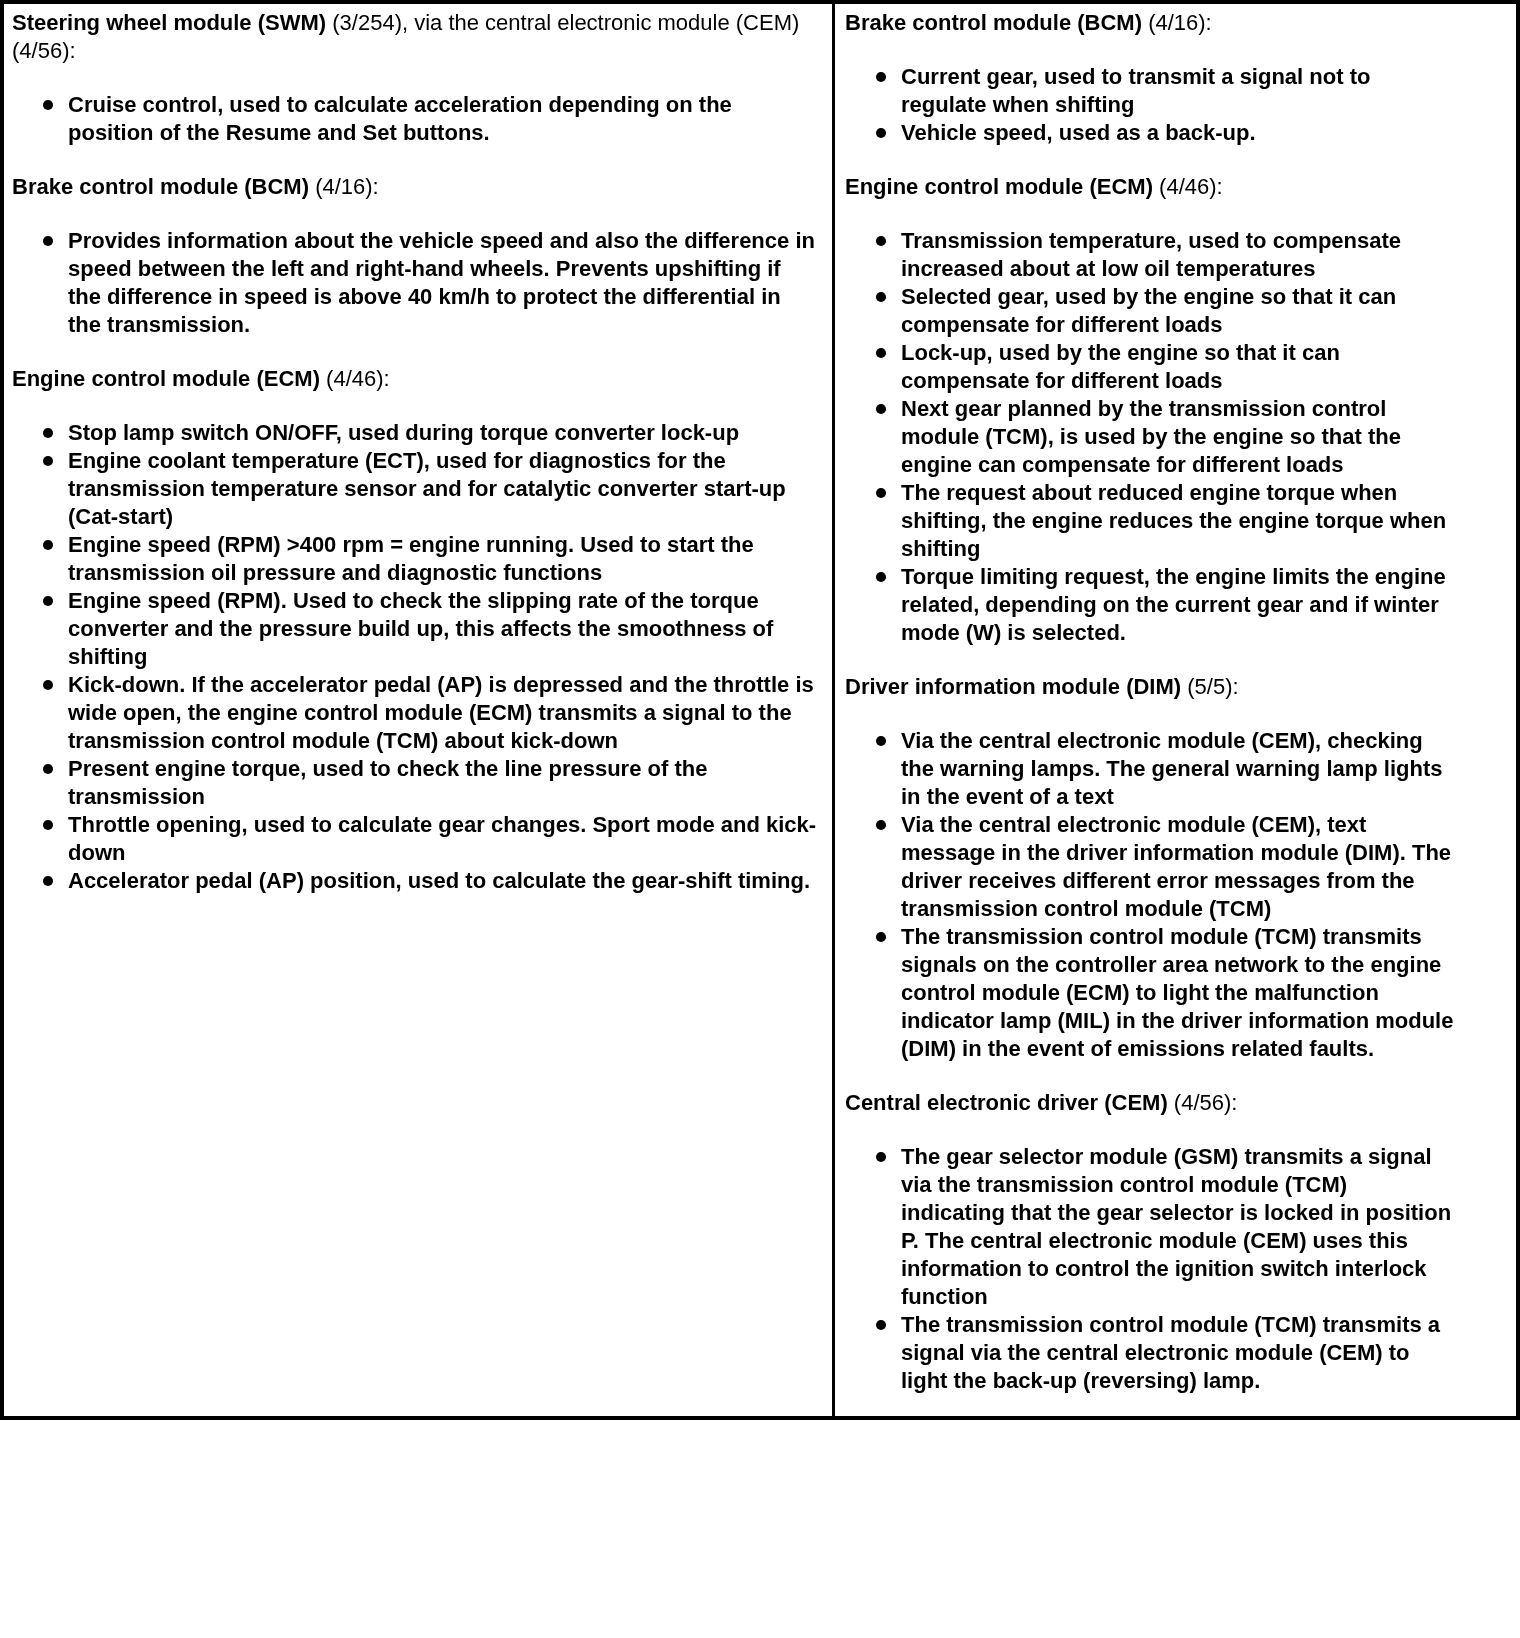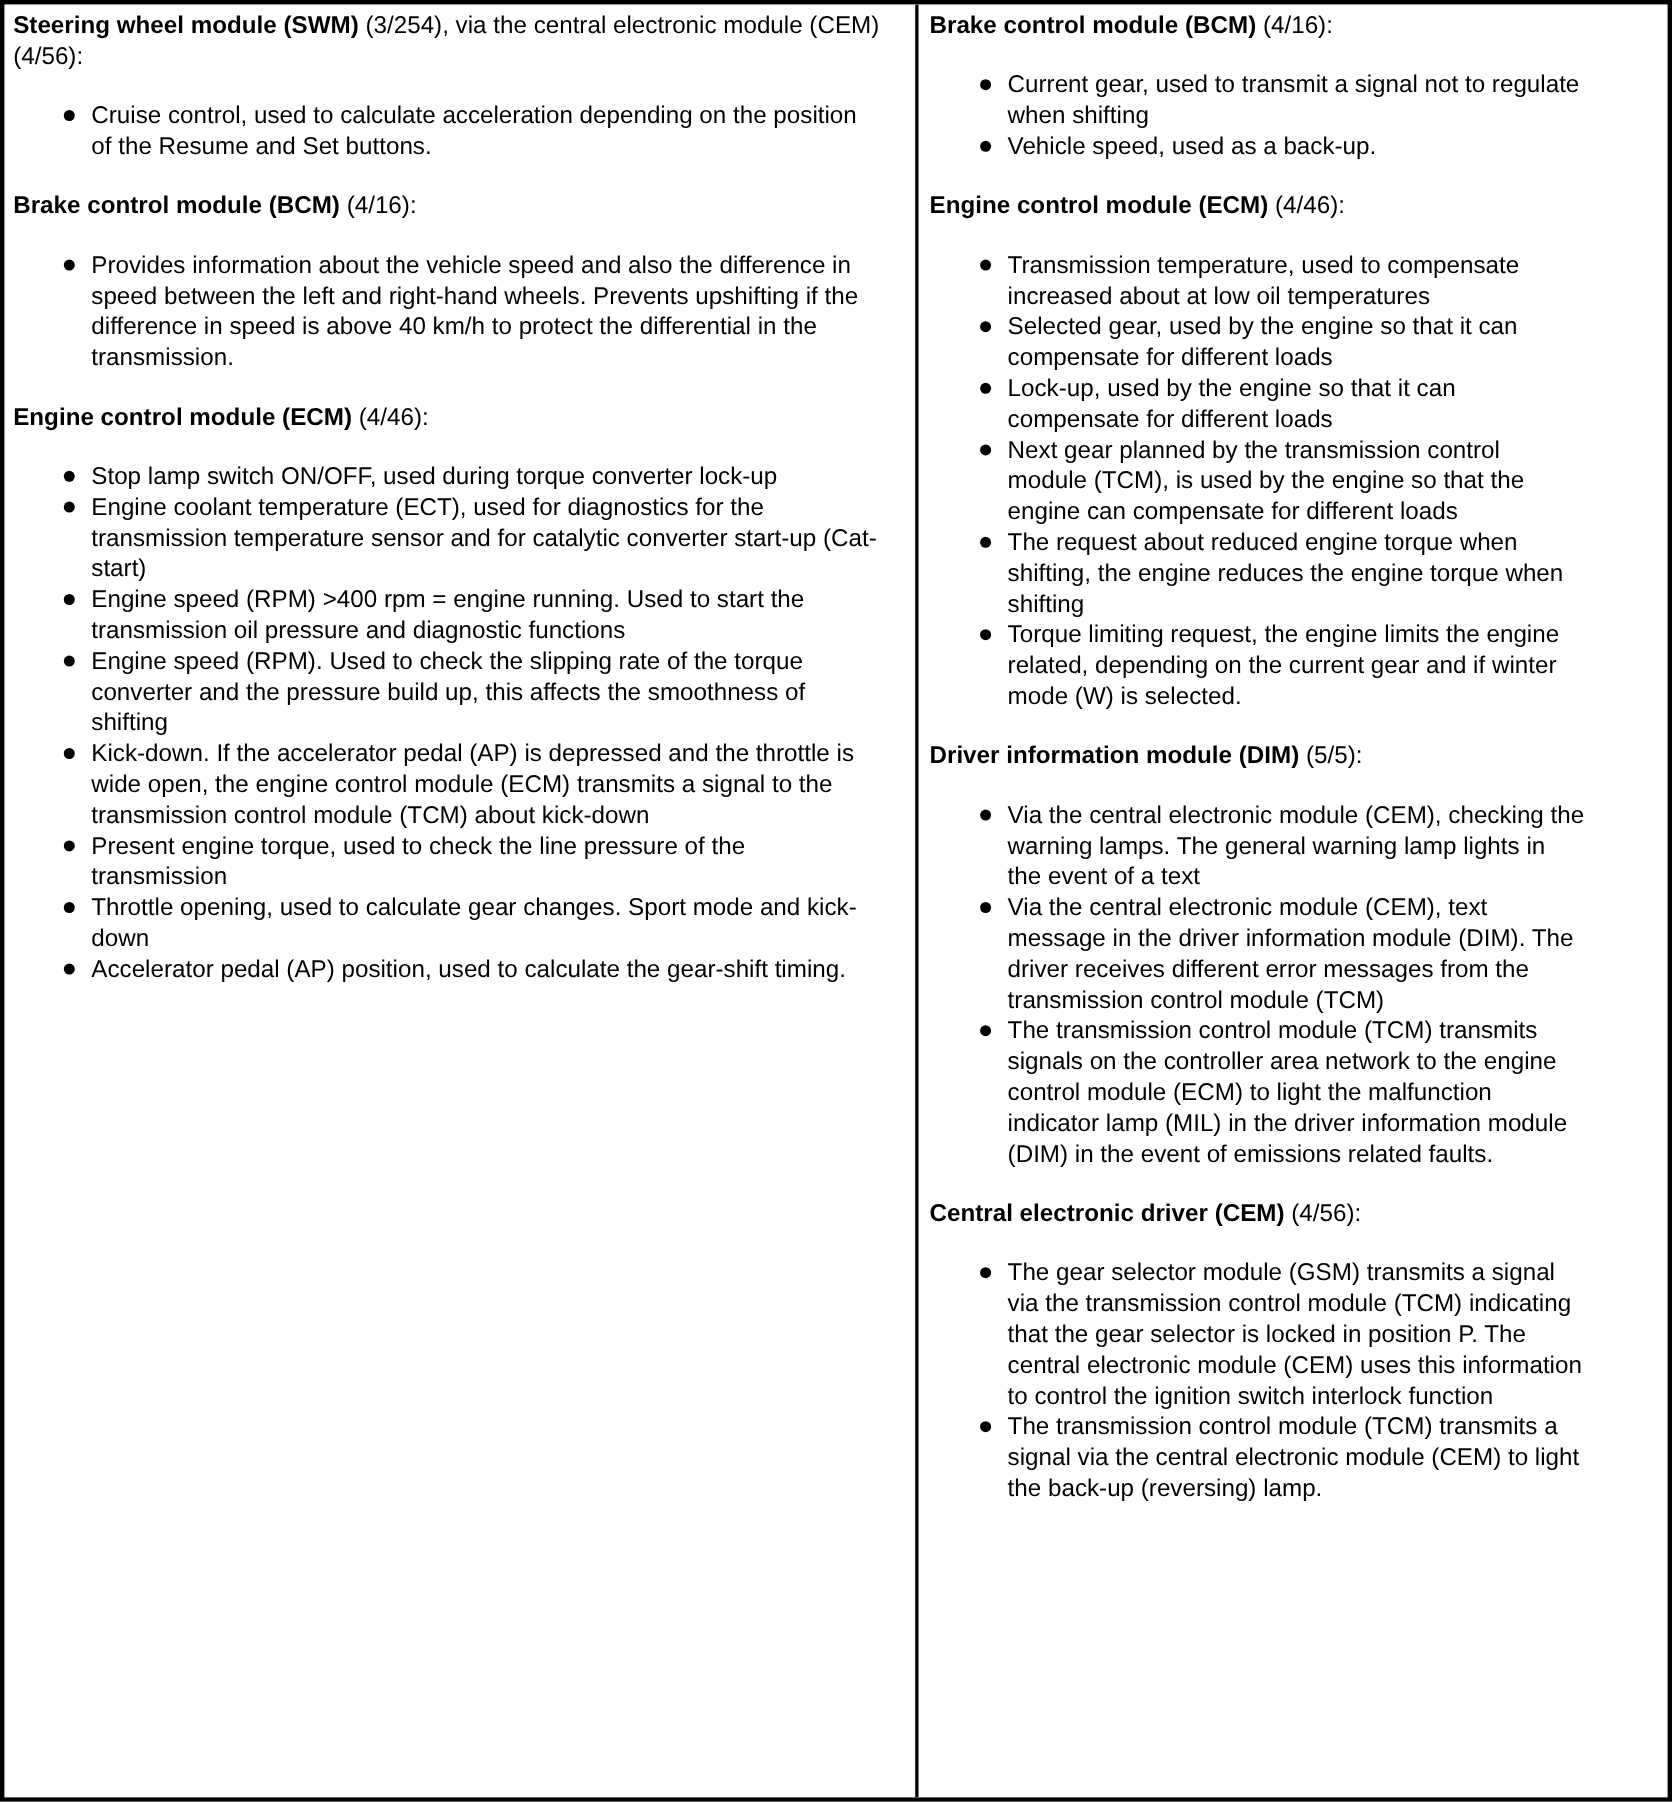--- a/index.html
+++ b/index.html
@@ -3,21 +3,21 @@
 <meta charset="utf-8">
 <style>
   * { box-sizing: border-box; }
   html, body {
     margin: 0;
     padding: 0;
     background: #ffffff;
   }
   .page {
     width: 1520px;
-    height: 1638px;
+    height: 1420px;
     border: 4px solid #000000;
     background: #ffffff;
     color: #000000;
     display: flex;
     font-family: "Liberation Sans", "DejaVu Sans", sans-serif;
     font-size: 22px;
     line-height: 28px;
     overflow: hidden;
   }
   .column {
@@ -39,22 +39,23 @@
     margin: 26px 0;
   }
   .column > .section-heading:first-child {
     margin-top: 0;
   }
   .section-heading b {
     font-weight: bold;
   }
   .bullet-list {
     list-style: none;
-    margin: 17px;
+    margin: 2px;
     padding: 0 0 0 54px;
+    font-weight: bold;
   }
   .bullet-list li {
     position: relative;
     margin: 0;
   }
   .bullet-list li::before {
     content: "";
     position: absolute;
     left: -25px;
     top: 9px;

